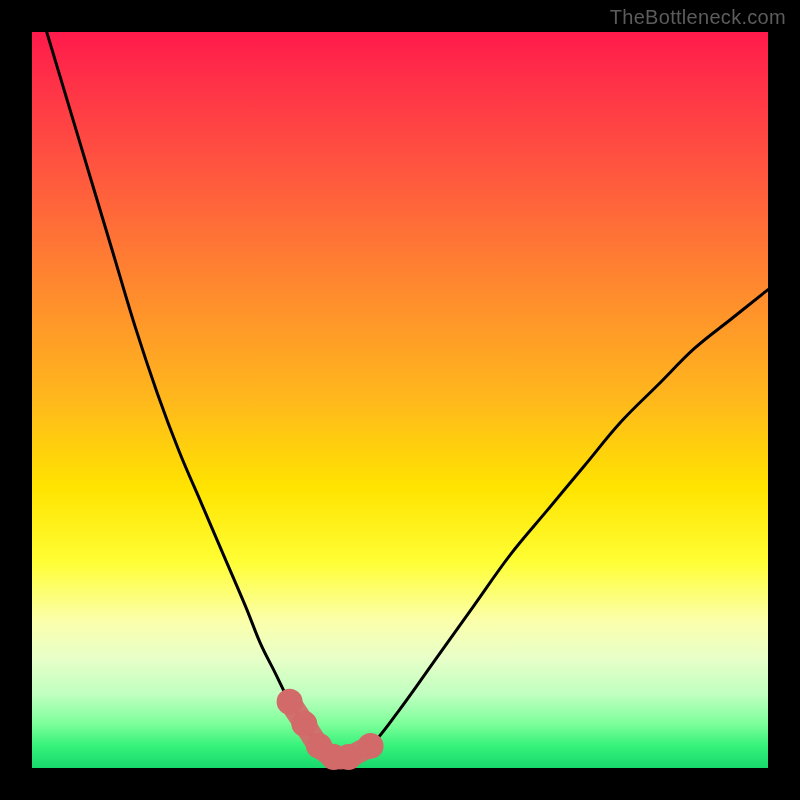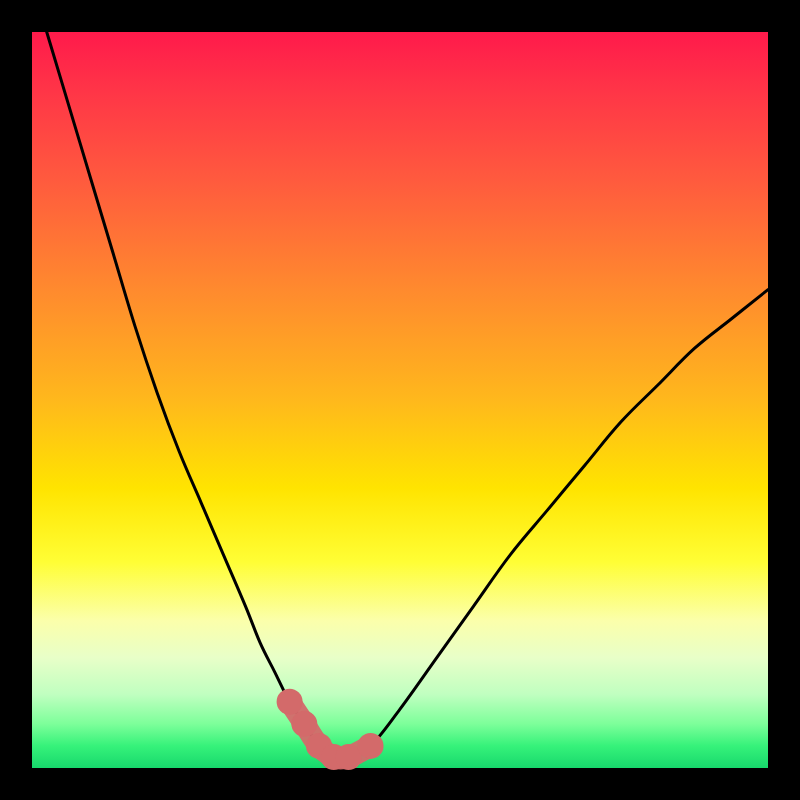--- a/index.html
+++ b/index.html
@@ -57,20 +57,21 @@
     top: 0;
     width: 736px;
     height: 736px;
     overflow: visible;
   }
 </style>
 </head>
 <body>
 
 <div class="frame">
+  <div class="watermark">TheBottleneck.com</div>
   <div class="plot">
     <svg class="curve" viewBox="0 0 736 736">
       <path id="main-curve" fill="none" stroke="#000" stroke-width="3" stroke-linecap="round" stroke-linejoin="round" d="M 14.72 0 C 18.6944 13.248000000000003, 28.851200000000006 47.104000000000035, 36.800000000000004 73.60000000000002 C 44.7488 100.096, 50.931200000000004 120.70399999999992, 58.88 147.19999999999993 C 66.8288 173.69599999999994, 73.01119999999999 194.30400000000006, 80.96 220.80000000000007 C 88.9088 247.29600000000008, 95.0912 269.22880000000004, 103.04 294.40000000000003 C 110.98880000000001 319.57120000000003, 117.1712 338.1184, 125.12 360.64 C 133.0688 383.16159999999996, 139.2512 399.64799999999997, 147.20000000000002 419.52 C 155.14880000000002 439.392, 161.3312 452.49280000000005, 169.28 471.04 C 177.2288 489.5872, 183.4112 504.01279999999997, 191.36 522.56 C 199.30880000000002 541.1071999999999, 206.816 558.1824, 213.44 574.08 C 220.064 589.9776, 222.86079999999998 598.9568, 228.16 610.88 C 233.4592 622.8032, 237.58080000000004 629.7216, 242.88000000000002 640.3199999999999 C 248.1792 650.9183999999999, 252.30079999999998 660.4864, 257.59999999999997 669.76 C 262.89919999999995 679.0336, 267.0208 683.8912, 272.32 691.84 C 277.6192 699.7888, 281.74080000000004 707.9584, 287.04 713.92 C 292.3392 719.8815999999999, 296.4608 722.9728, 301.76 724.96 C 307.0592 726.9472000000001, 309.856 726.9472000000001, 316.48 724.96 C 323.10400000000004 722.9728, 329.2864 722.5312, 338.56 713.92 C 347.8336 705.3087999999999, 356.0768 693.0176, 368 677.12 C 379.9232 661.2224, 391.552 644.1472, 404.8 625.6 C 418.048 607.0528, 428.352 592.6272, 441.59999999999997 574.08 C 454.84799999999996 555.5328000000001, 465.15200000000004 539.7823999999999, 478.40000000000003 522.56 C 491.648 505.33759999999995, 501.95199999999994 494.29760000000005, 515.1999999999999 478.40000000000003 C 528.448 462.5024, 538.752 450.1376, 552 434.24 C 565.248 418.3424, 575.552 404.65280000000007, 588.8000000000001 390.08000000000004 C 602.0480000000001 375.5072, 612.3520000000001 366.52799999999996, 625.6 353.28 C 638.848 340.032, 649.152 328.4032, 662.4 316.48 C 675.6479999999999 304.5568, 685.9519999999999 297.63840000000005, 699.1999999999999 287.04 C 712.448 276.4416, 729.376 262.89919999999995, 736 257.59999999999997"></path>
       <path id="highlight-curve" fill="none" stroke="#d36a6a" stroke-width="22" stroke-linecap="round" stroke-linejoin="round" opacity="0.95" d="M 257.59999999999997 669.76 C 260.2496 673.7344, 267.0208 683.8912, 272.32 691.84 C 277.6192 699.7888, 281.74080000000004 707.9584, 287.04 713.92 C 292.3392 719.8815999999999, 296.4608 722.9728, 301.76 724.96 C 307.0592 726.9472000000001, 309.856 726.9472000000001, 316.48 724.96 C 323.10400000000004 722.9728, 334.5856 715.9072, 338.56 713.92"></path>
       <g id="highlight-dots">
           <circle cx="257.59999999999997" cy="669.76" r="13" fill="#d36a6a"></circle>
           <circle cx="272.32" cy="691.84" r="13" fill="#d36a6a"></circle>
           <circle cx="287.04" cy="713.92" r="13" fill="#d36a6a"></circle>
           <circle cx="301.76" cy="724.96" r="13" fill="#d36a6a"></circle>
           <circle cx="316.48" cy="724.96" r="13" fill="#d36a6a"></circle>

